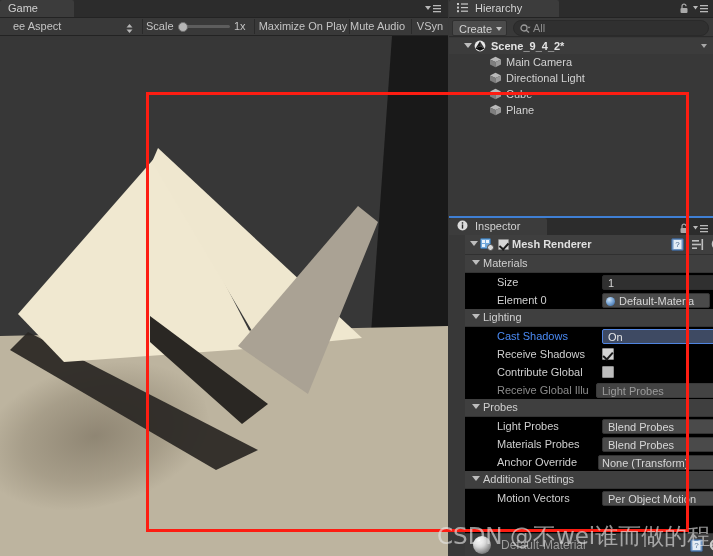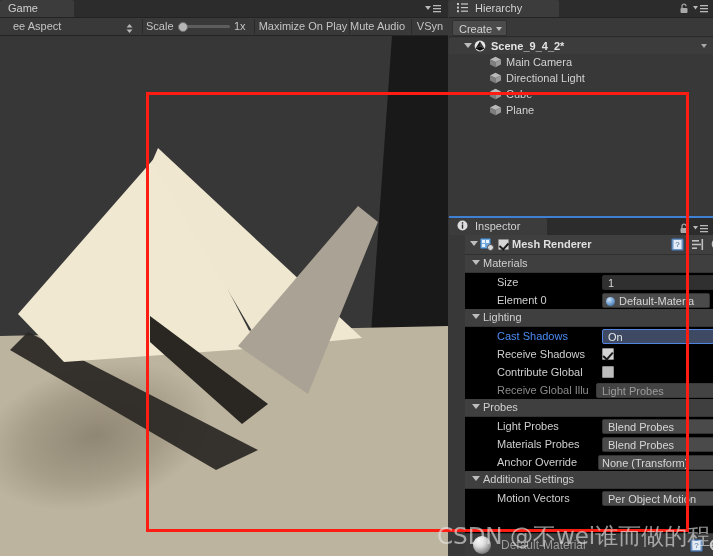--- a/index.html
+++ b/index.html
@@ -256,20 +256,30 @@
             <rect x="8" y="8" width="8" height="1.3" fill="#b8b8b8"></rect>
           </svg>
       </span>
     </div>
 
     <div id="hier-toolbar">
       <div id="create-btn">
         <span>Create</span>
         <span id="create-caret"></span>
       </div>
+      <div id="hier-search">
+        <span id="hier-search-icon">
+          <svg width="11" height="10" viewBox="0 0 11 10">
+              <circle cx="4" cy="4" r="3" fill="none" stroke="#9a9a9a" stroke-width="1.3"></circle>
+              <line x1="6.2" y1="6.2" x2="9" y2="8.6" stroke="#9a9a9a" stroke-width="1.3"></line>
+              <polygon points="7.4,2.8 10.6,2.8 9,4.6" fill="#9a9a9a"></polygon>
+            </svg>
+        </span>
+        <span id="hier-search-text">All</span>
+      </div>
     </div>
 
     <div id="hier-list">
       <div class="hier-row scene">
         <span class="hier-caret"></span>
         <span class="hier-scene-ico">
           <svg width="12" height="12" viewBox="0 0 12 12">
               <circle cx="6" cy="6" r="5.4" fill="#e8e8e8"></circle>
               <polygon points="6,1.2 6,6 1.4,8.4" fill="#1d1d1d"></polygon>
               <polygon points="6,1.2 6,6 10.6,8.4" fill="#3a3a3a"></polygon>

